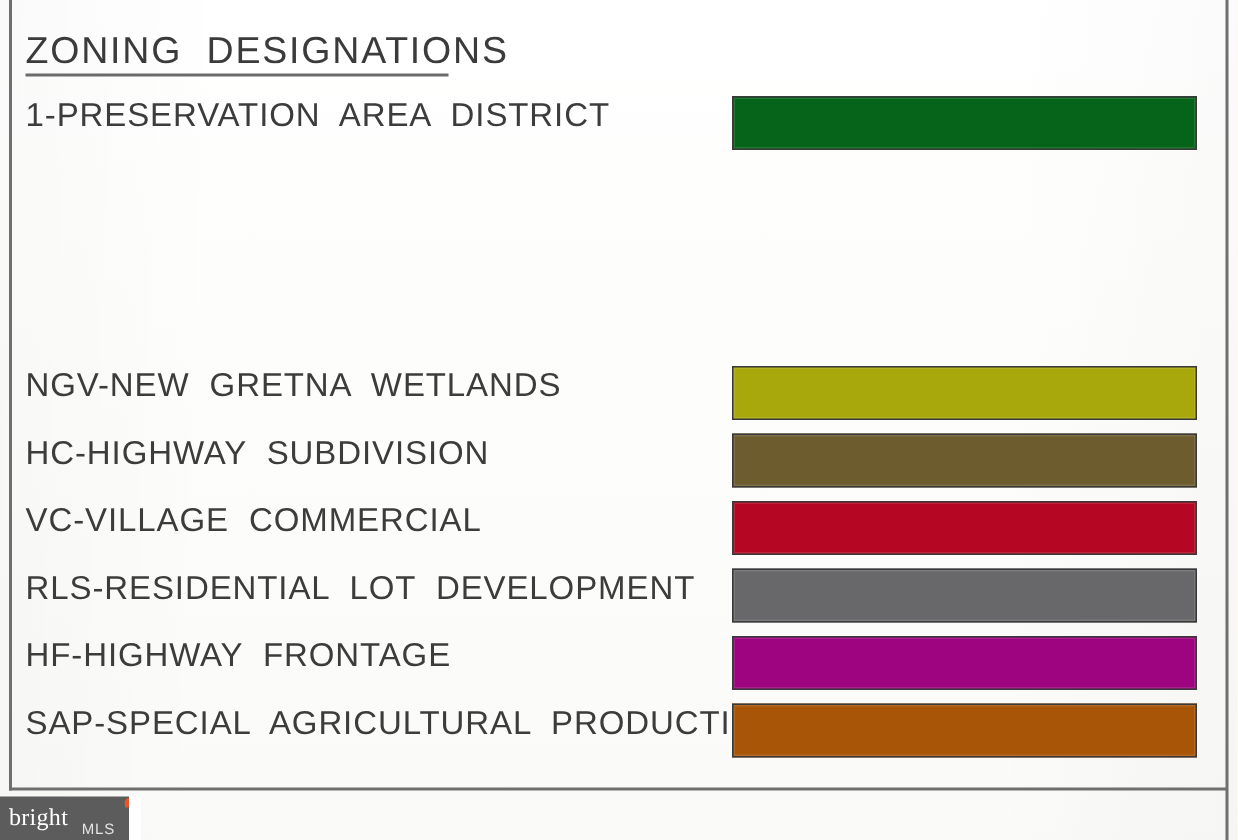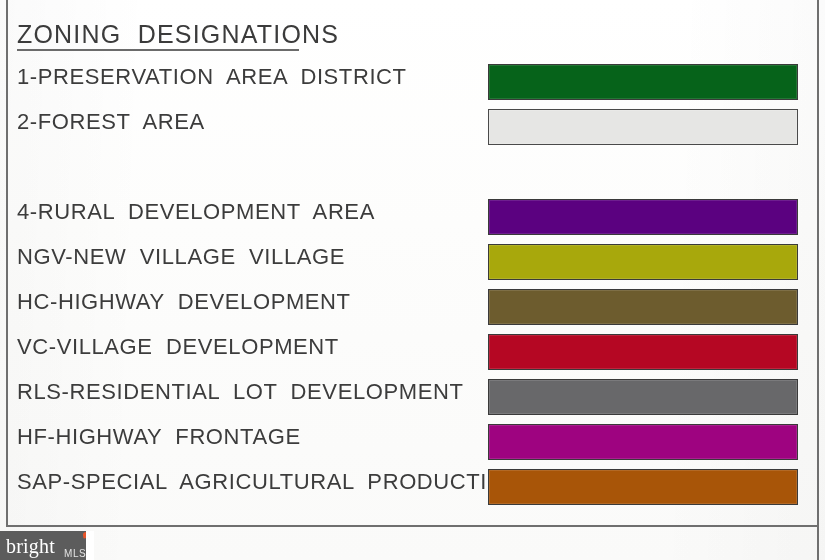--- a/index.html
+++ b/index.html
@@ -113,21 +113,21 @@
     height: 29px;
     background: #5c5c5c;
     display: flex;
     align-items: center;
     padding-left: 6px;
     box-sizing: border-box;
   }
   #wm-bright {
     position: relative;
     font-family: "Liberation Serif", serif;
-    font-size: 20px;
+    font-size: 16px;
     color: #ffffff;
     letter-spacing: 0.2px;
     line-height: 20px;
   }
   #wm-dot {
     position: absolute;
     right: -3px;
     top: 1px;
     width: 6px;
     height: 6px;
@@ -163,38 +163,30 @@
   <div class="frame-line-bottom"></div>
 
   <div id="title">ZONING  DESIGNATIONS</div>
   <div id="title-rule"></div>
 
   <div id="rows">
       <div class="row" style="top: 62px;">
         <div class="row-label">1-PRESERVATION  AREA  DISTRICT</div>
         <div class="row-swatch" style="background: rgb(6, 99, 26);"></div>
       </div>
-      <div class="row" style="top: 107px;">
-        <div class="row-label">2-FOREST  AREA</div>
-        <div class="row-swatch" style="background: rgb(230, 230, 228); border-color: rgb(74, 74, 74);"></div>
-      </div>
-      <div class="row" style="top: 197px;">
-        <div class="row-label">4-RURAL  DEVELOPMENT  AREA</div>
-        <div class="row-swatch" style="background: rgb(91, 1, 128);"></div>
-      </div>
       <div class="row" style="top: 242px;">
-        <div class="row-label">NGV-NEW  VILLAGE  VILLAGE</div>
+        <div class="row-label">NGV-NEW  GRETNA  WETLANDS</div>
         <div class="row-swatch" style="background: rgb(168, 168, 12);"></div>
       </div>
       <div class="row" style="top: 287px;">
-        <div class="row-label">HC-HIGHWAY  DEVELOPMENT</div>
+        <div class="row-label">HC-HIGHWAY  SUBDIVISION</div>
         <div class="row-swatch" style="background: rgb(109, 92, 46);"></div>
       </div>
       <div class="row" style="top: 332px;">
-        <div class="row-label">VC-VILLAGE  DEVELOPMENT</div>
+        <div class="row-label">VC-VILLAGE  COMMERCIAL</div>
         <div class="row-swatch" style="background: rgb(181, 7, 35);"></div>
       </div>
       <div class="row" style="top: 377px;">
         <div class="row-label">RLS-RESIDENTIAL  LOT  DEVELOPMENT</div>
         <div class="row-swatch" style="background: rgb(104, 104, 106);"></div>
       </div>
       <div class="row" style="top: 422px;">
         <div class="row-label">HF-HIGHWAY  FRONTAGE</div>
         <div class="row-swatch" style="background: rgb(158, 3, 128);"></div>
       </div>

